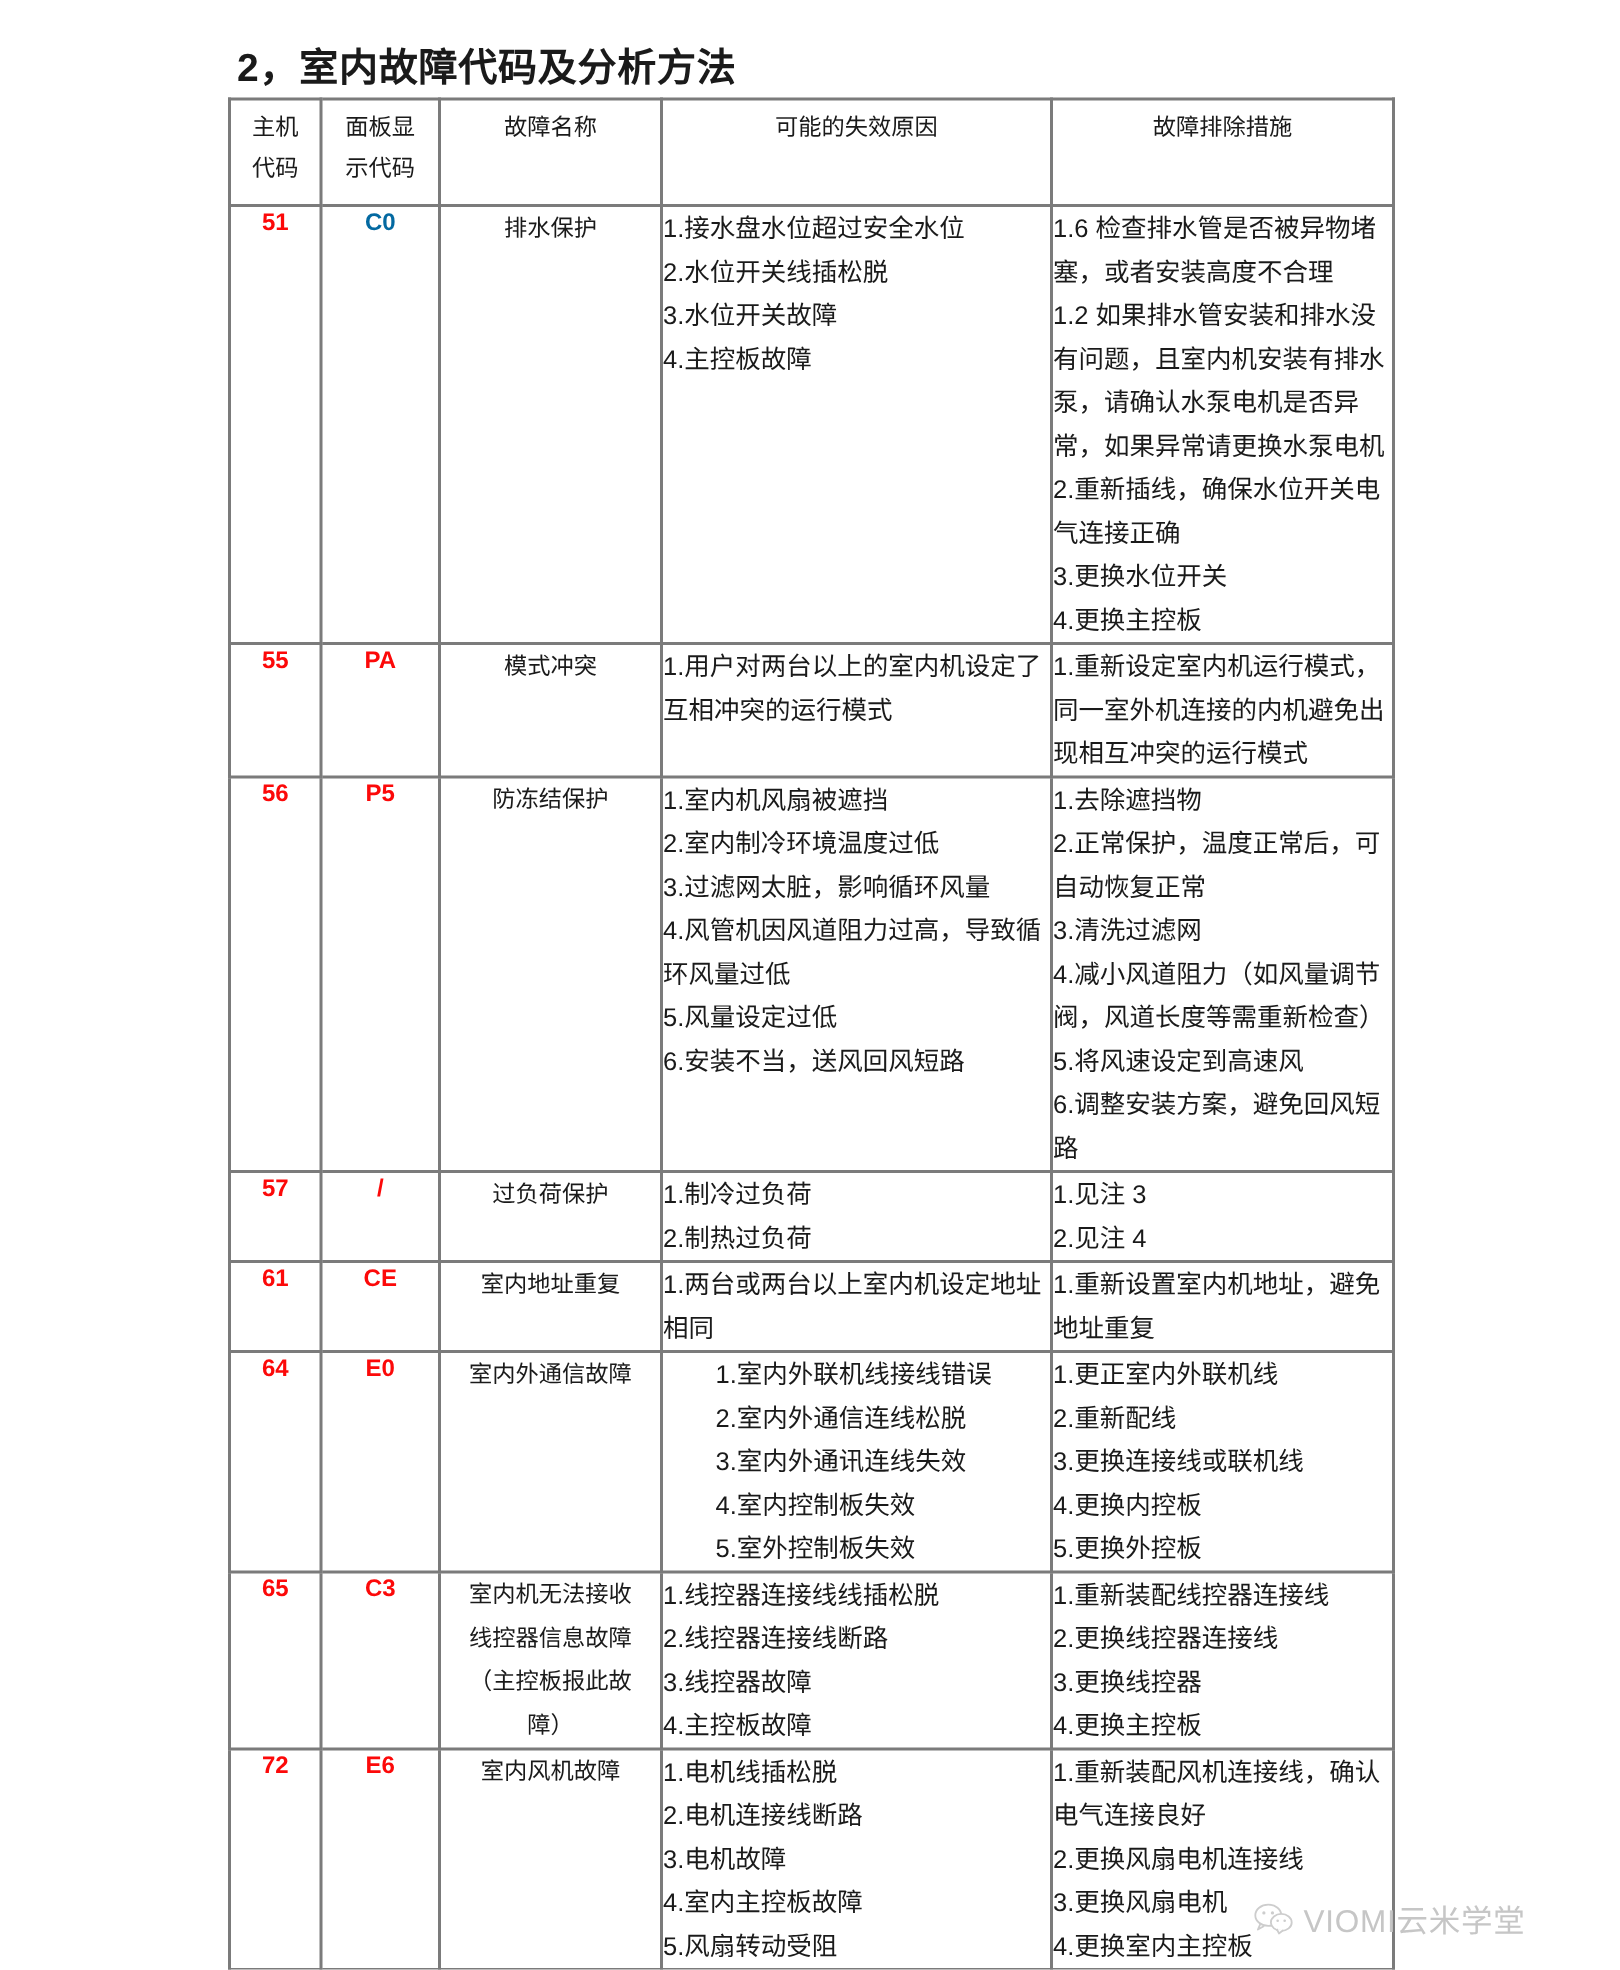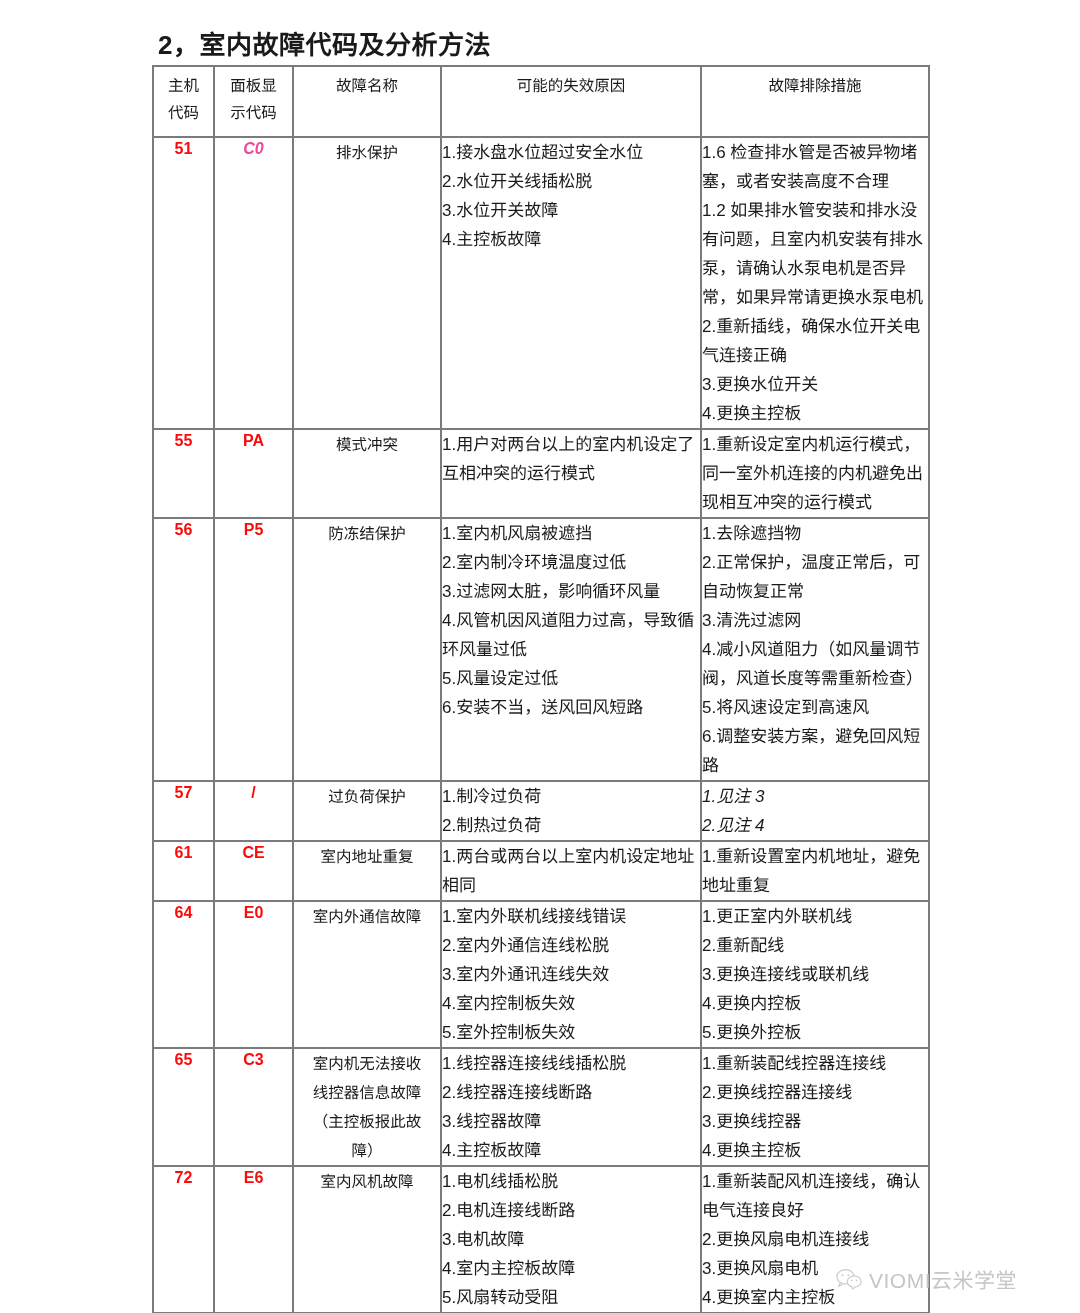--- a/index.html
+++ b/index.html
@@ -161,21 +161,21 @@
           <span class="hdr-wrap">可能的失效原因</span>
         </th>
         <th style="border-color: rgb(123, 123, 123);">
           <span class="hdr-wrap">故障排除措施</span>
         </th>
       </tr>
     </thead>
     <tbody id="table-body">
         <tr>
           <td class="cell-code" style="color: rgb(252, 9, 9); border-color: rgb(123, 123, 123);">51</td>
-          <td class="cell-code" style="color: #ec4899; border-color: rgb(123, 123, 123); font-style: italic;">C0</td>
+          <td class="cell-code" style="color: #0369a1; border-color: rgb(123, 123, 123);">C0</td>
           <td class="cell-name" style="border-color: rgb(123, 123, 123);">
             <div>排水保护</div>
           </td>
           <td class="cell-list col-cause" style="border-color: rgb(123, 123, 123);">
             <div>1.接水盘水位超过安全水位</div>
             <div>2.水位开关线插松脱</div>
             <div>3.水位开关故障</div>
             <div>4.主控板故障</div>
           </td>
           <td class="cell-list col-fix" style="border-color: rgb(123, 123, 123);">
@@ -225,21 +225,21 @@
         <tr>
           <td class="cell-code" style="color: rgb(252, 9, 9); border-color: rgb(123, 123, 123);">57</td>
           <td class="cell-code" style="color: rgb(252, 9, 9); border-color: rgb(123, 123, 123);">/</td>
           <td class="cell-name" style="border-color: rgb(123, 123, 123);">
             <div>过负荷保护</div>
           </td>
           <td class="cell-list col-cause" style="border-color: rgb(123, 123, 123);">
             <div>1.制冷过负荷</div>
             <div>2.制热过负荷</div>
           </td>
-          <td class="cell-list col-fix" style="border-color: rgb(123, 123, 123); font-style: italic;">
+          <td class="cell-list col-fix" style="border-color: rgb(123, 123, 123);">
             <div>1.见注 3</div>
             <div>2.见注 4</div>
           </td>
         </tr>
         <tr>
           <td class="cell-code" style="color: rgb(252, 9, 9); border-color: rgb(123, 123, 123); margin-top: 33px;">61</td>
           <td class="cell-code" style="color: rgb(252, 9, 9); border-color: rgb(123, 123, 123);">CE</td>
           <td class="cell-name" style="border-color: rgb(123, 123, 123);">
             <div>室内地址重复</div>
           </td>
@@ -249,21 +249,21 @@
           <td class="cell-list col-fix" style="border-color: rgb(123, 123, 123);">
             <div>1.重新设置室内机地址，避免地址重复</div>
           </td>
         </tr>
         <tr>
           <td class="cell-code" style="color: rgb(252, 9, 9); border-color: rgb(123, 123, 123);">64</td>
           <td class="cell-code" style="color: rgb(252, 9, 9); border-color: rgb(123, 123, 123);">E0</td>
           <td class="cell-name" style="border-color: rgb(123, 123, 123);">
             <div>室内外通信故障</div>
           </td>
-          <td class="cell-list col-cause" style="border-color: rgb(123, 123, 123);">
+          <td class="cell-list col-cause" style="border-color: rgb(123, 123, 123); padding-left: 35px;">
             <div>1.室内外联机线接线错误</div>
             <div>2.室内外通信连线松脱</div>
             <div>3.室内外通讯连线失效</div>
             <div>4.室内控制板失效</div>
             <div>5.室外控制板失效</div>
           </td>
           <td class="cell-list col-fix" style="border-color: rgb(123, 123, 123);">
             <div>1.更正室内外联机线</div>
             <div>2.重新配线</div>
             <div>3.更换连接线或联机线</div>

